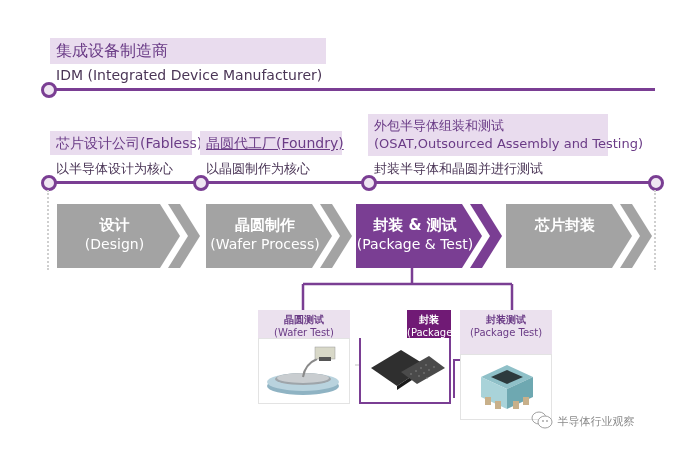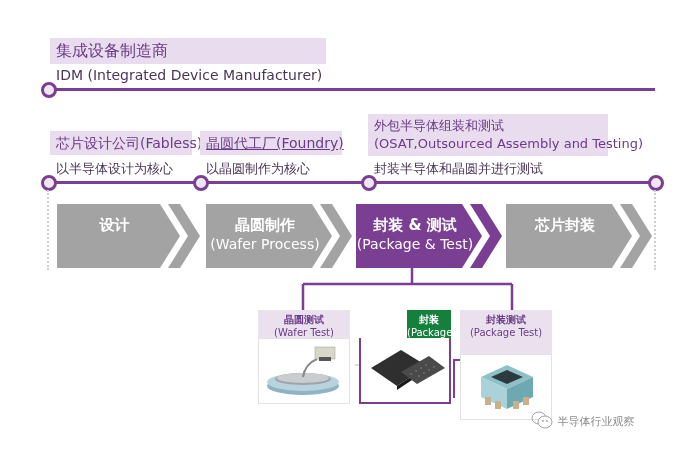--- a/index.html
+++ b/index.html
@@ -7,21 +7,21 @@
   .abs { position:absolute; }
   .lbl-head { background:#e9dcee; color:#6a3b86; font-size:14px; padding:4px 6px; box-sizing:border-box; white-space:nowrap; }
   .lbl-sub { color:#4a3556; font-size:13px; padding:3px 6px; box-sizing:border-box; white-space:nowrap; }
   .line { background:#7a3e93; height:3px; }
   .node { width:10px; height:10px; border:3px solid #7a3e93; background:#efe6f2; border-radius:50%; box-sizing:content-box; }
   .dotv { border-left:2px dotted #cfcfcf; width:0; }
   .step-text { color:#fff; text-align:center; font-size:14px; line-height:19px; }
   .step-text .zh { font-weight:bold; font-size:15px; }
   .sub-head { text-align:center; font-size:10px; line-height:13px; box-sizing:border-box; padding-top:3px; }
   .sub-head.light { background:#ebe1ee; color:#6a3b86; }
-  .sub-head.dark { background:#15803d; color:#fff;margin-left:48px; }
+  .sub-head.dark { background:#701a75; color:#fff;margin-left:48px; }
   .sub-box { border:1px solid #e3e3e3; background:#fff; box-sizing:border-box; }
   .watermark { color:#8a8a8a; font-size:11px; }
 </style>
 </head>
 <body>
 
 <div class="abs lbl-head" style="left:50px;top:38px;width:276px;height:26px;font-size:16px;padding-top:3px;">集成设备制造商</div>
 <div class="abs lbl-sub" style="left:50px;top:64px;font-size:14px;">IDM (Integrated Device Manufacturer)</div>
 <div class="abs line" style="left:48px;top:88px;width:607px;"></div>
 <div class="abs node" style="left:41px;top:82px;"></div>
@@ -76,20 +76,21 @@
     <line x1="512" y1="284" x2="512" y2="310"></line>
   </g>
 
   <polyline points="355,365 368,365" stroke="#e0e0e0" stroke-width="2" fill="none"></polyline>
   <polyline points="454,398 454,360 467,360" stroke="#7a3e93" stroke-width="2" fill="none"></polyline>
   <polygon points="467,355 473,360 467,365" fill="#7a3e93"></polygon>
 </svg>
 
 <div class="abs step-text" style="left:57px;top:216px;width:115px;">
   <div class="zh">设计</div>
+  <div>(Design)</div>
 </div>
 <div class="abs step-text" style="left:206px;top:216px;width:118px;">
   <div class="zh">晶圆制作</div>
   <div>(Wafer Process)</div>
 </div>
 <div class="abs step-text" style="left:356px;top:216px;width:118px;">
   <div class="zh">封装 &amp; 测试</div>
   <div>(Package &amp; Test)</div>
 </div>
 <div class="abs step-text" style="left:506px;top:216px;width:118px;">

